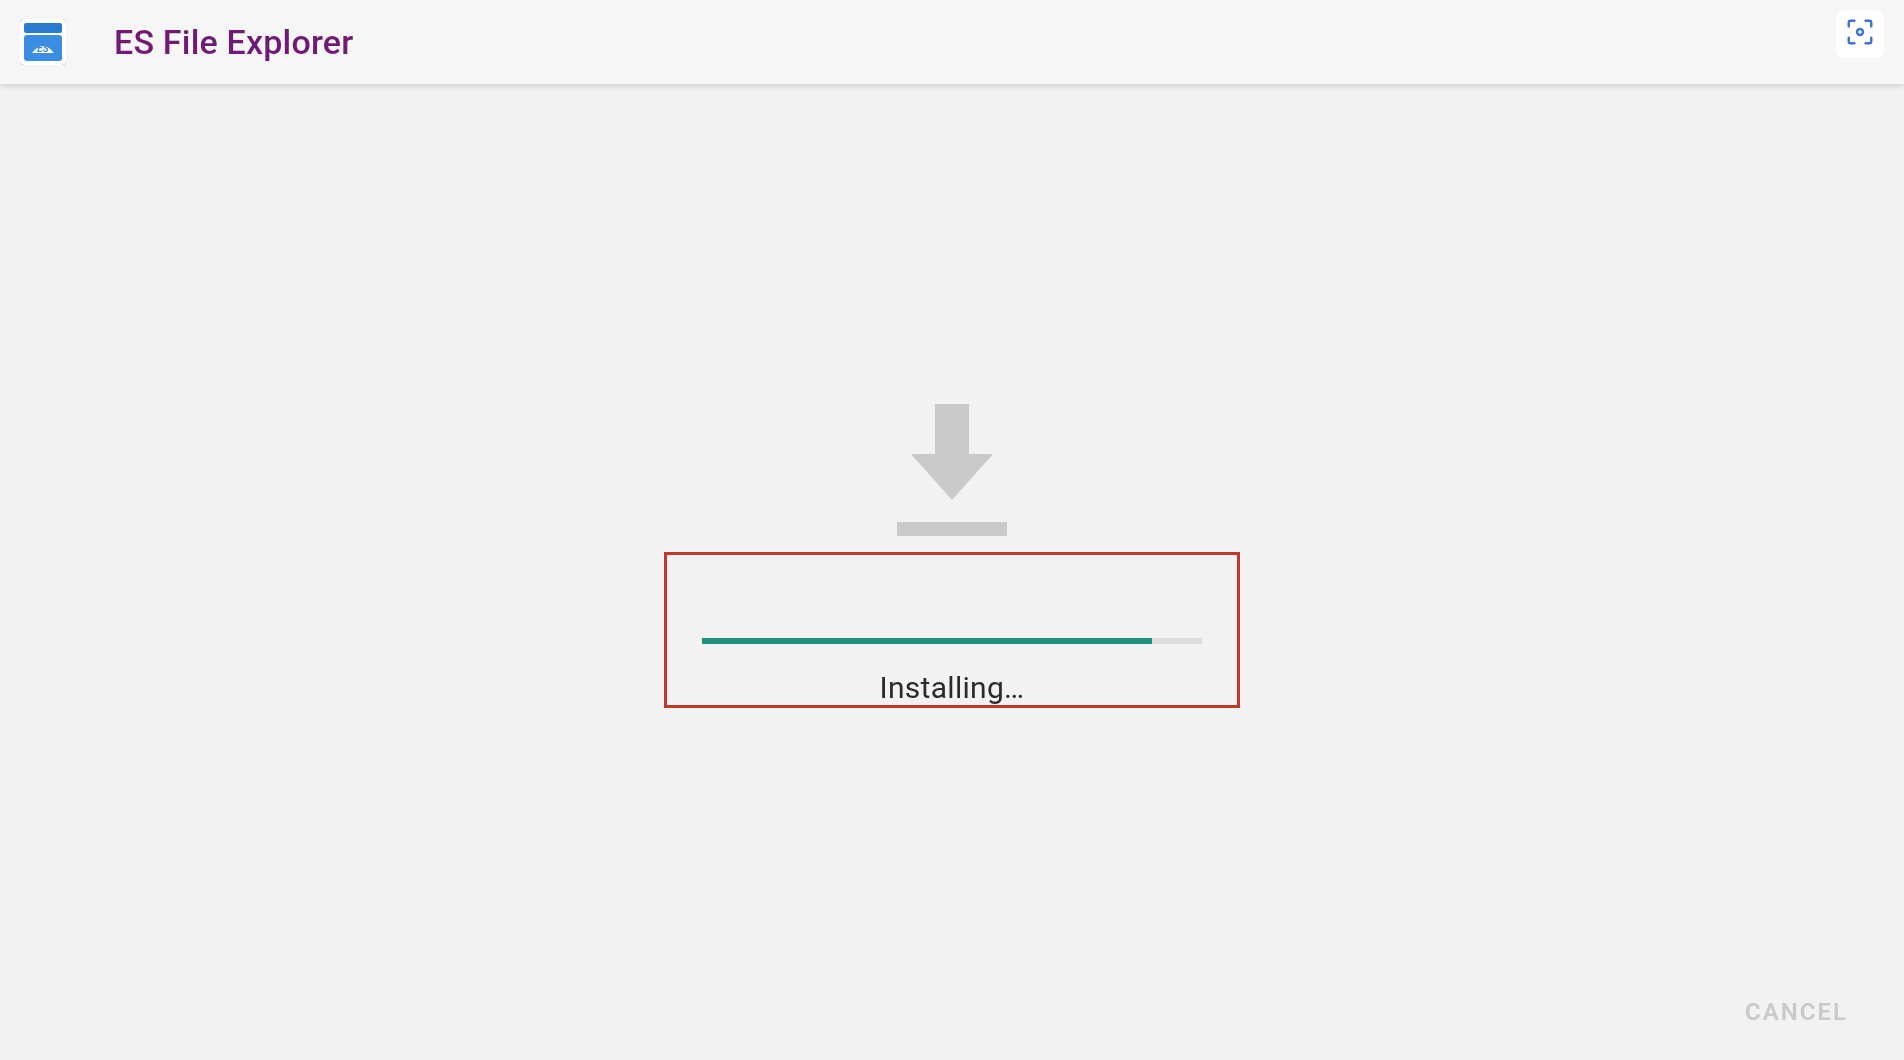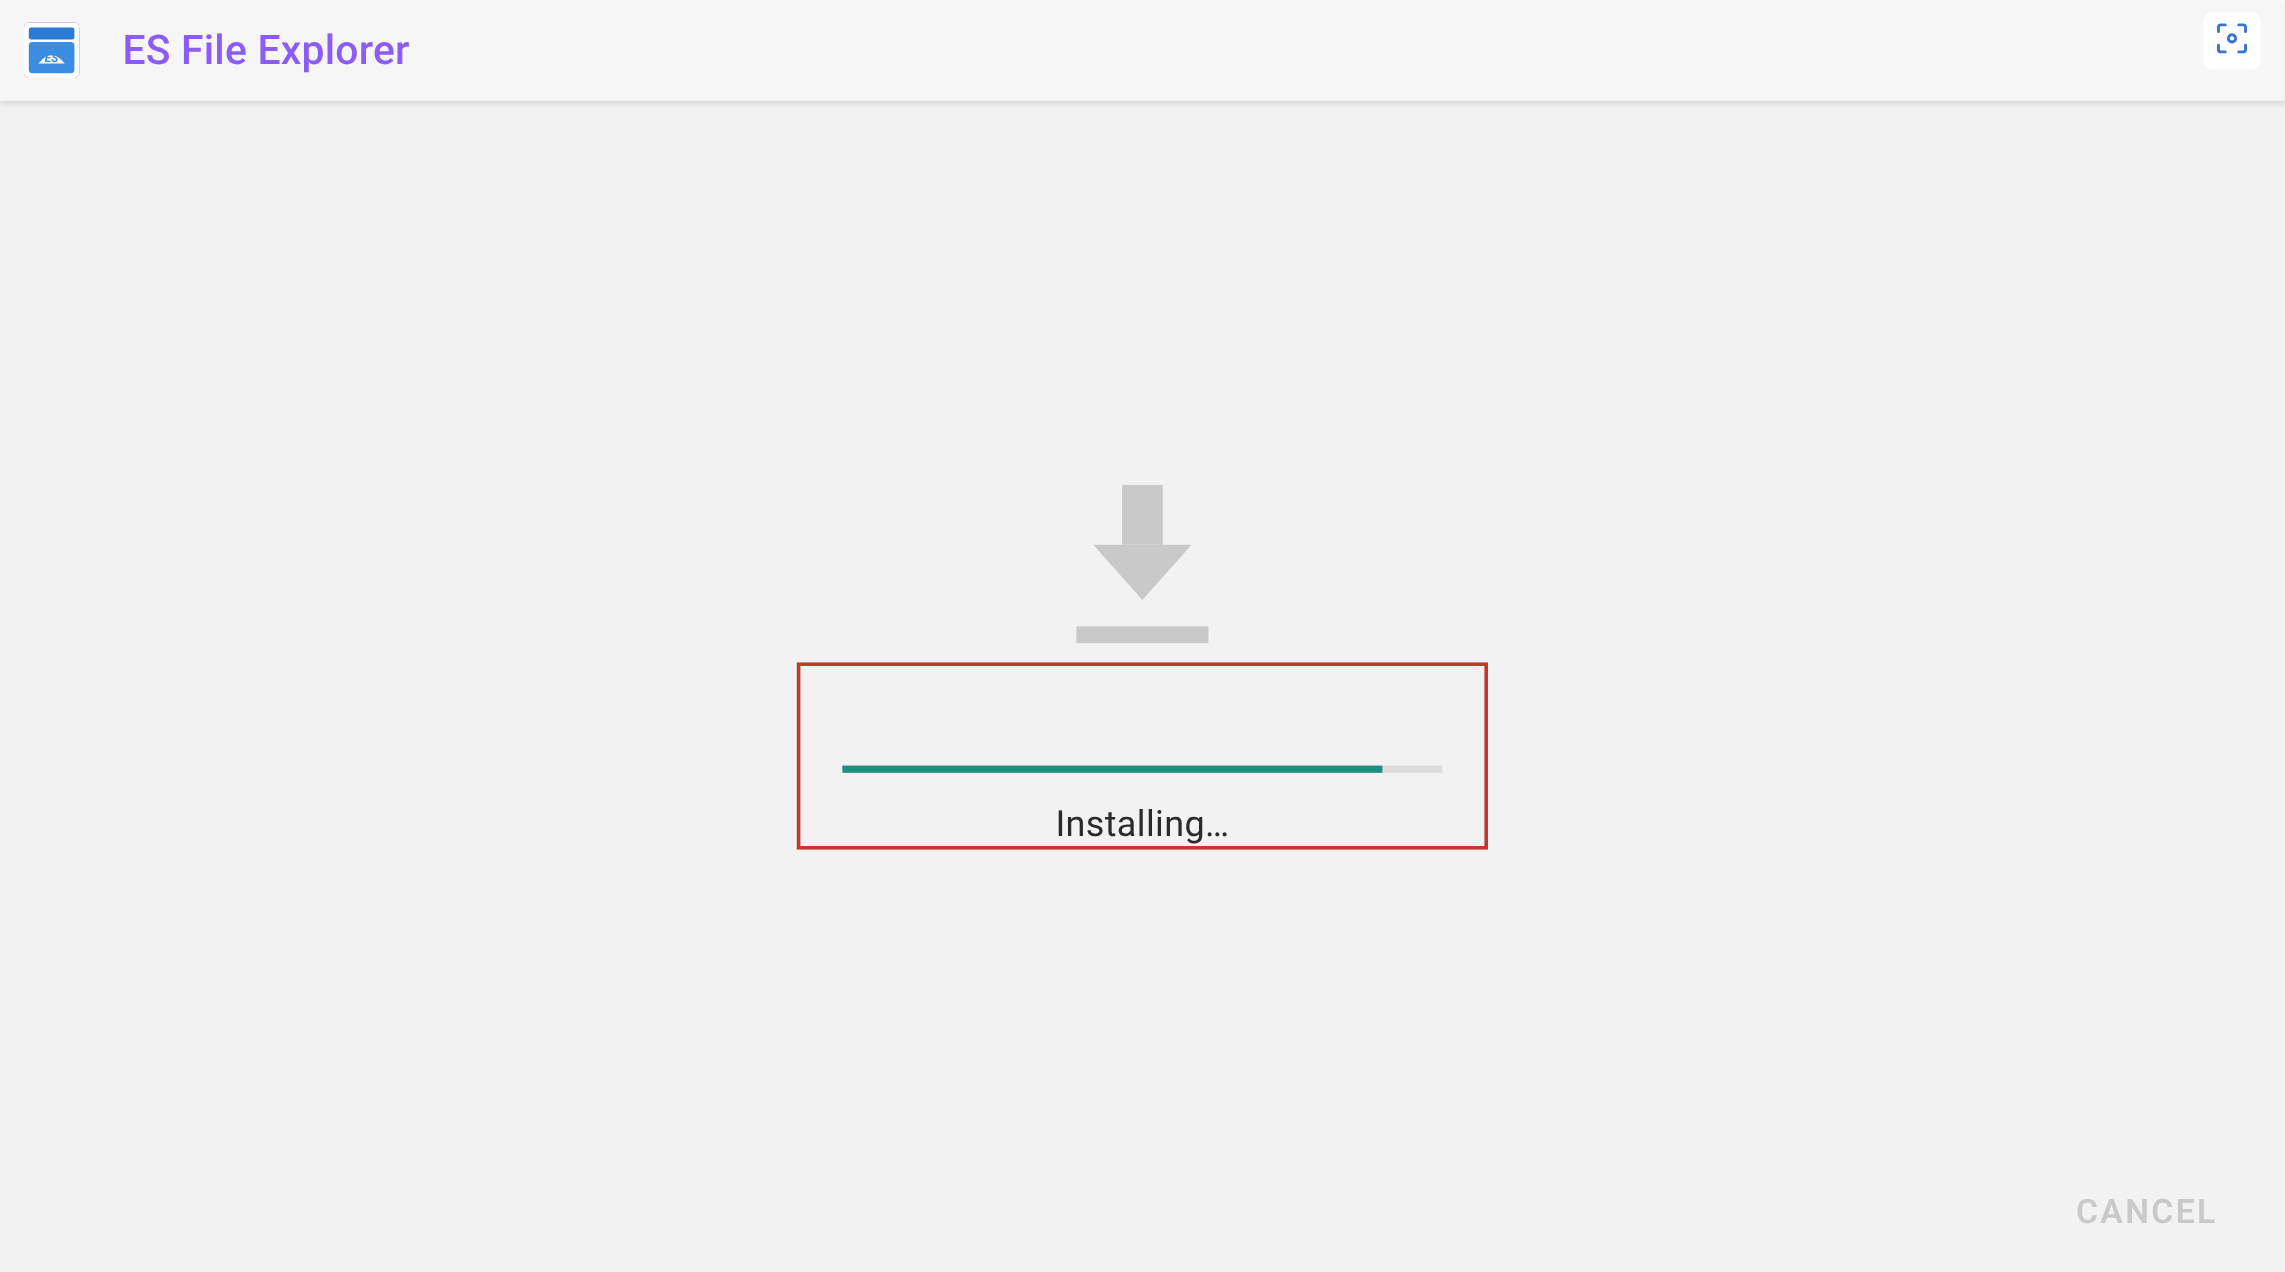--- a/index.html
+++ b/index.html
@@ -30,23 +30,23 @@
     height: 46px;
     border-radius: 4px;
     background: #a21caf;
     display: flex;
     align-items: center;
     justify-content: center;
     overflow: hidden;
   }
   .app-icon svg { width: 46px; height: 46px; display: block; }
   .app-title {
-    margin-left: 36px;
+    margin-left: 48px;
     font-size: 34px;
-    color: #8b5cf6;
+    color: #701a75;
     font-weight: 500;
     letter-spacing: 0.2px;
   }
 
   .screenshot-btn {
     position: absolute;
     top: 10px;
     right: 20px;
     width: 48px;
     height: 48px;
@@ -105,21 +105,21 @@
   .status-text {
     font-size: 30px;
     color: #2b2b2b;
     letter-spacing: 0.3px;
   }
 
   .cancel-btn {
     position: absolute;
     right: 56px;
     bottom: 34px;
-    font-size: 28px;
+    font-size: 24px;
     font-weight: 600;
     color: #c9c9c9;
     letter-spacing: 2px;
     cursor: pointer;
     user-select: none;
   }
 </style>
 </head>
 <body>
 

